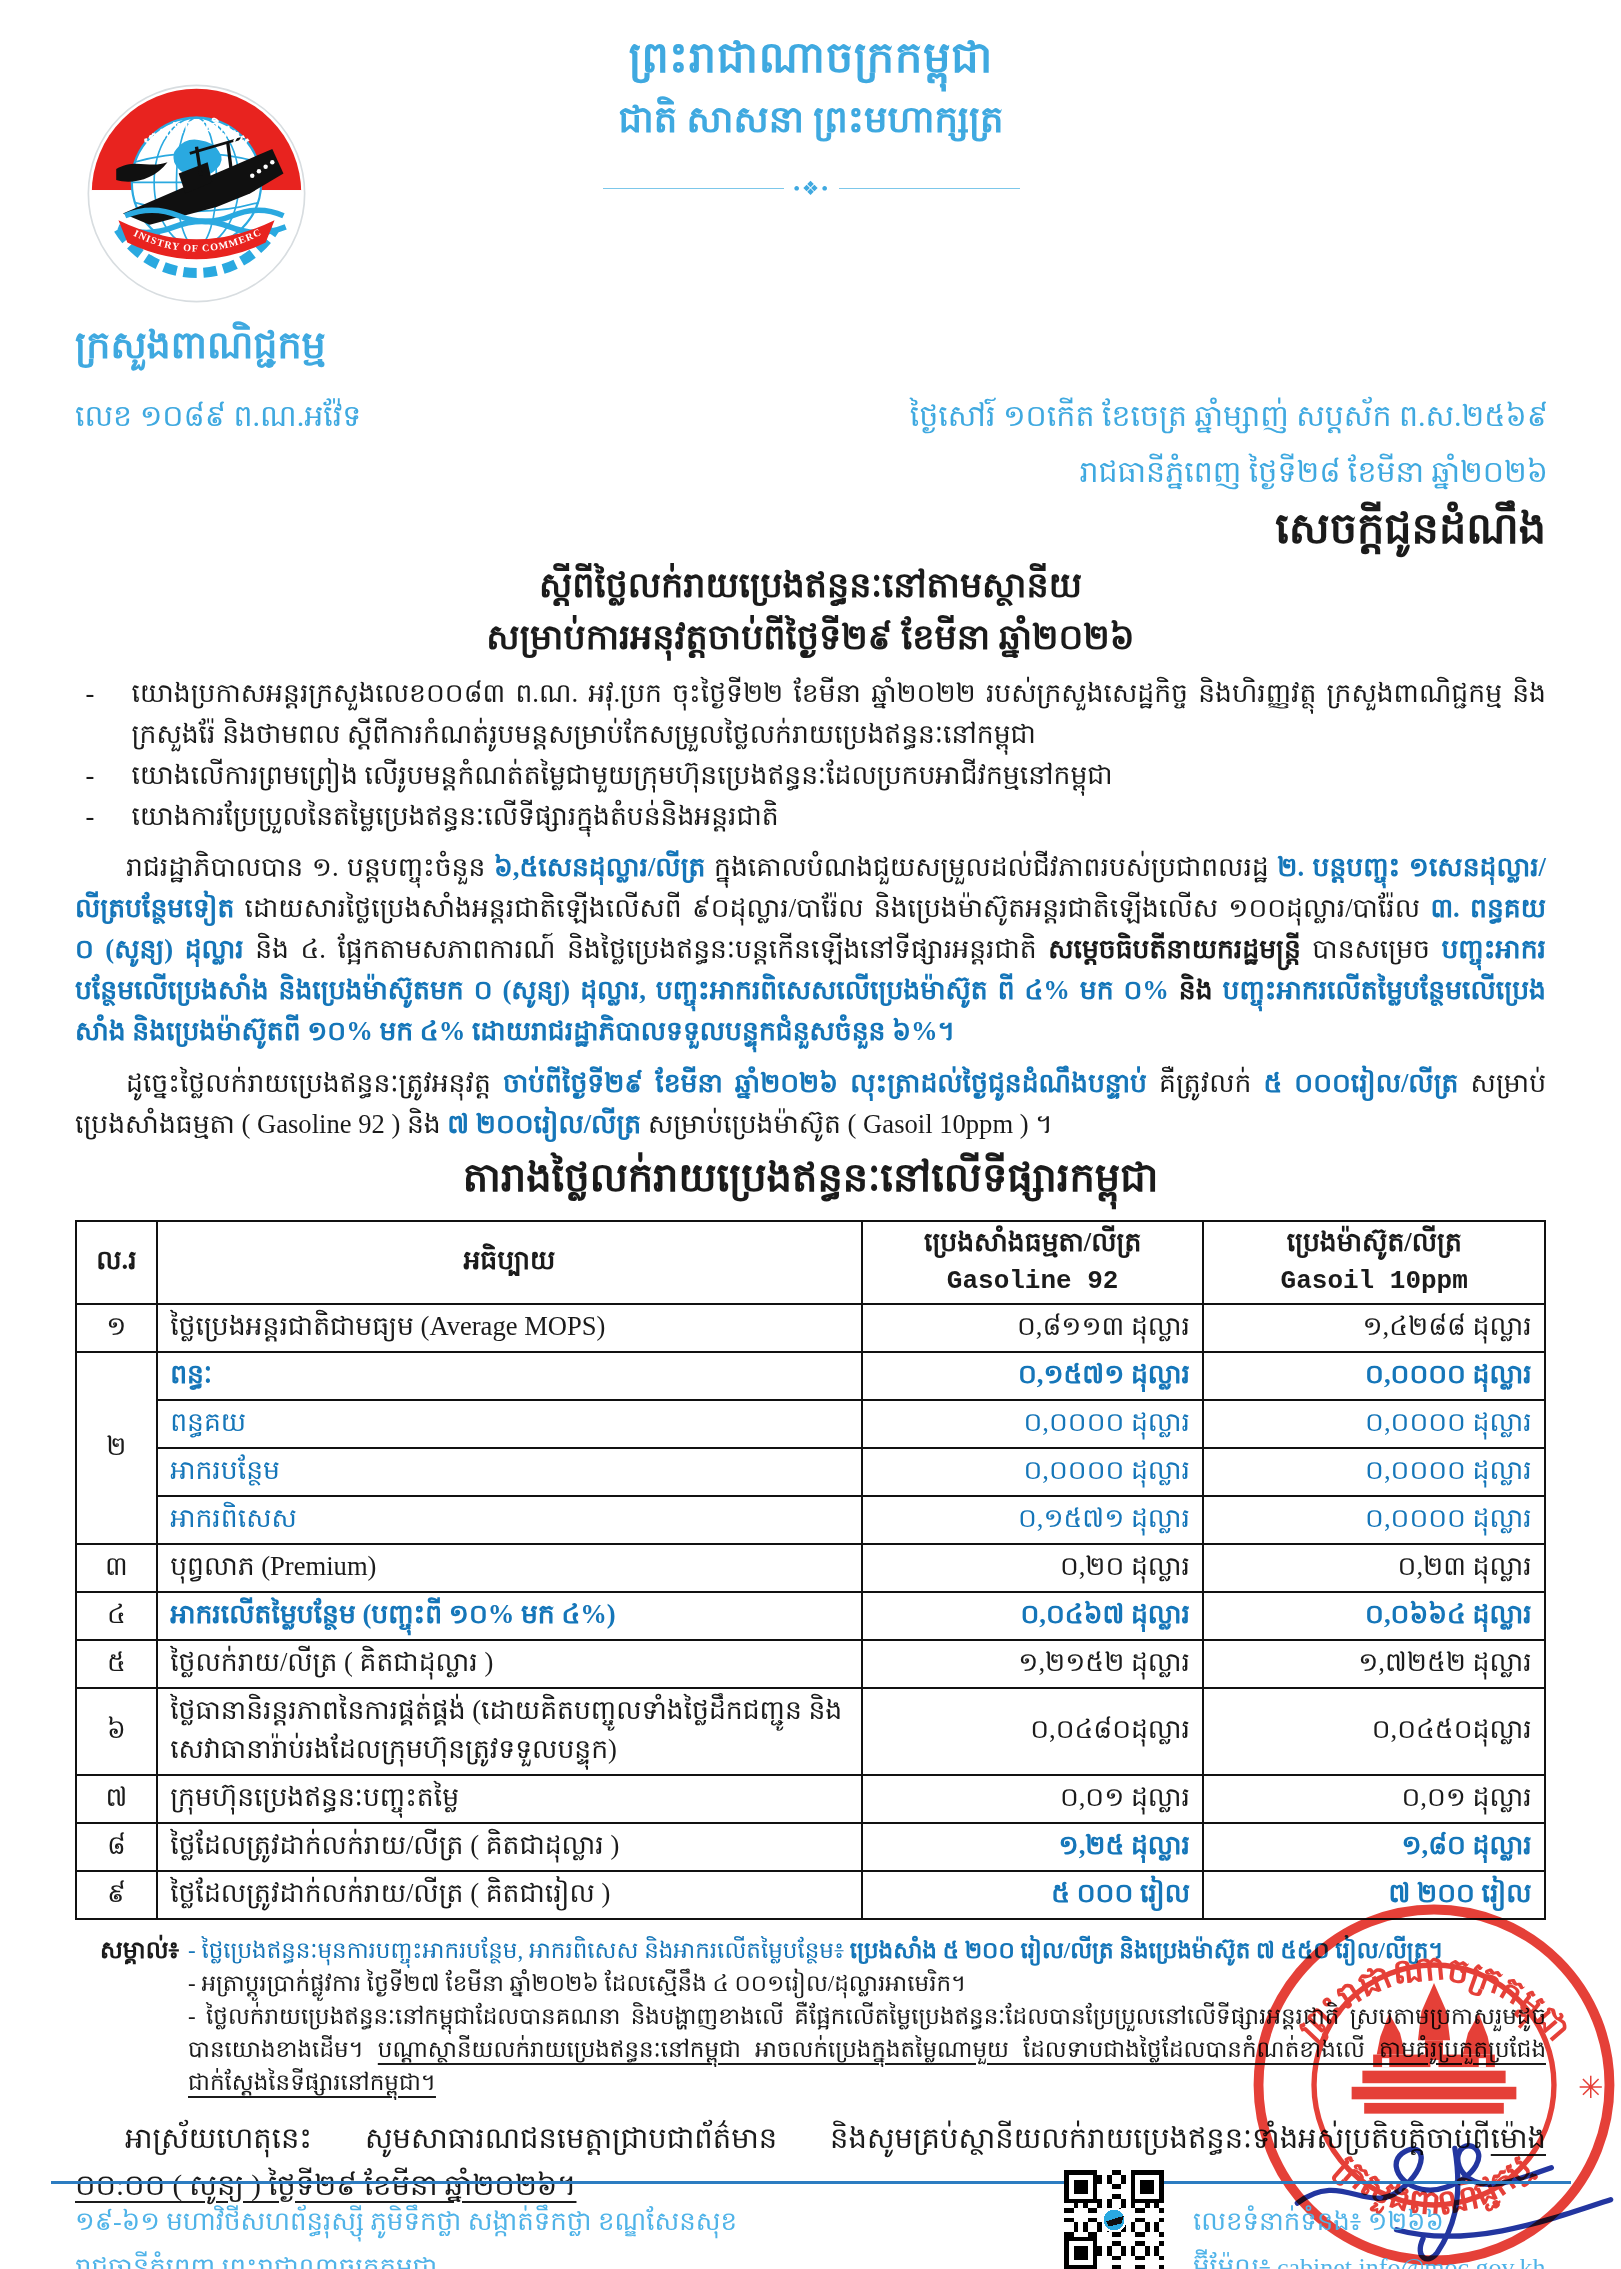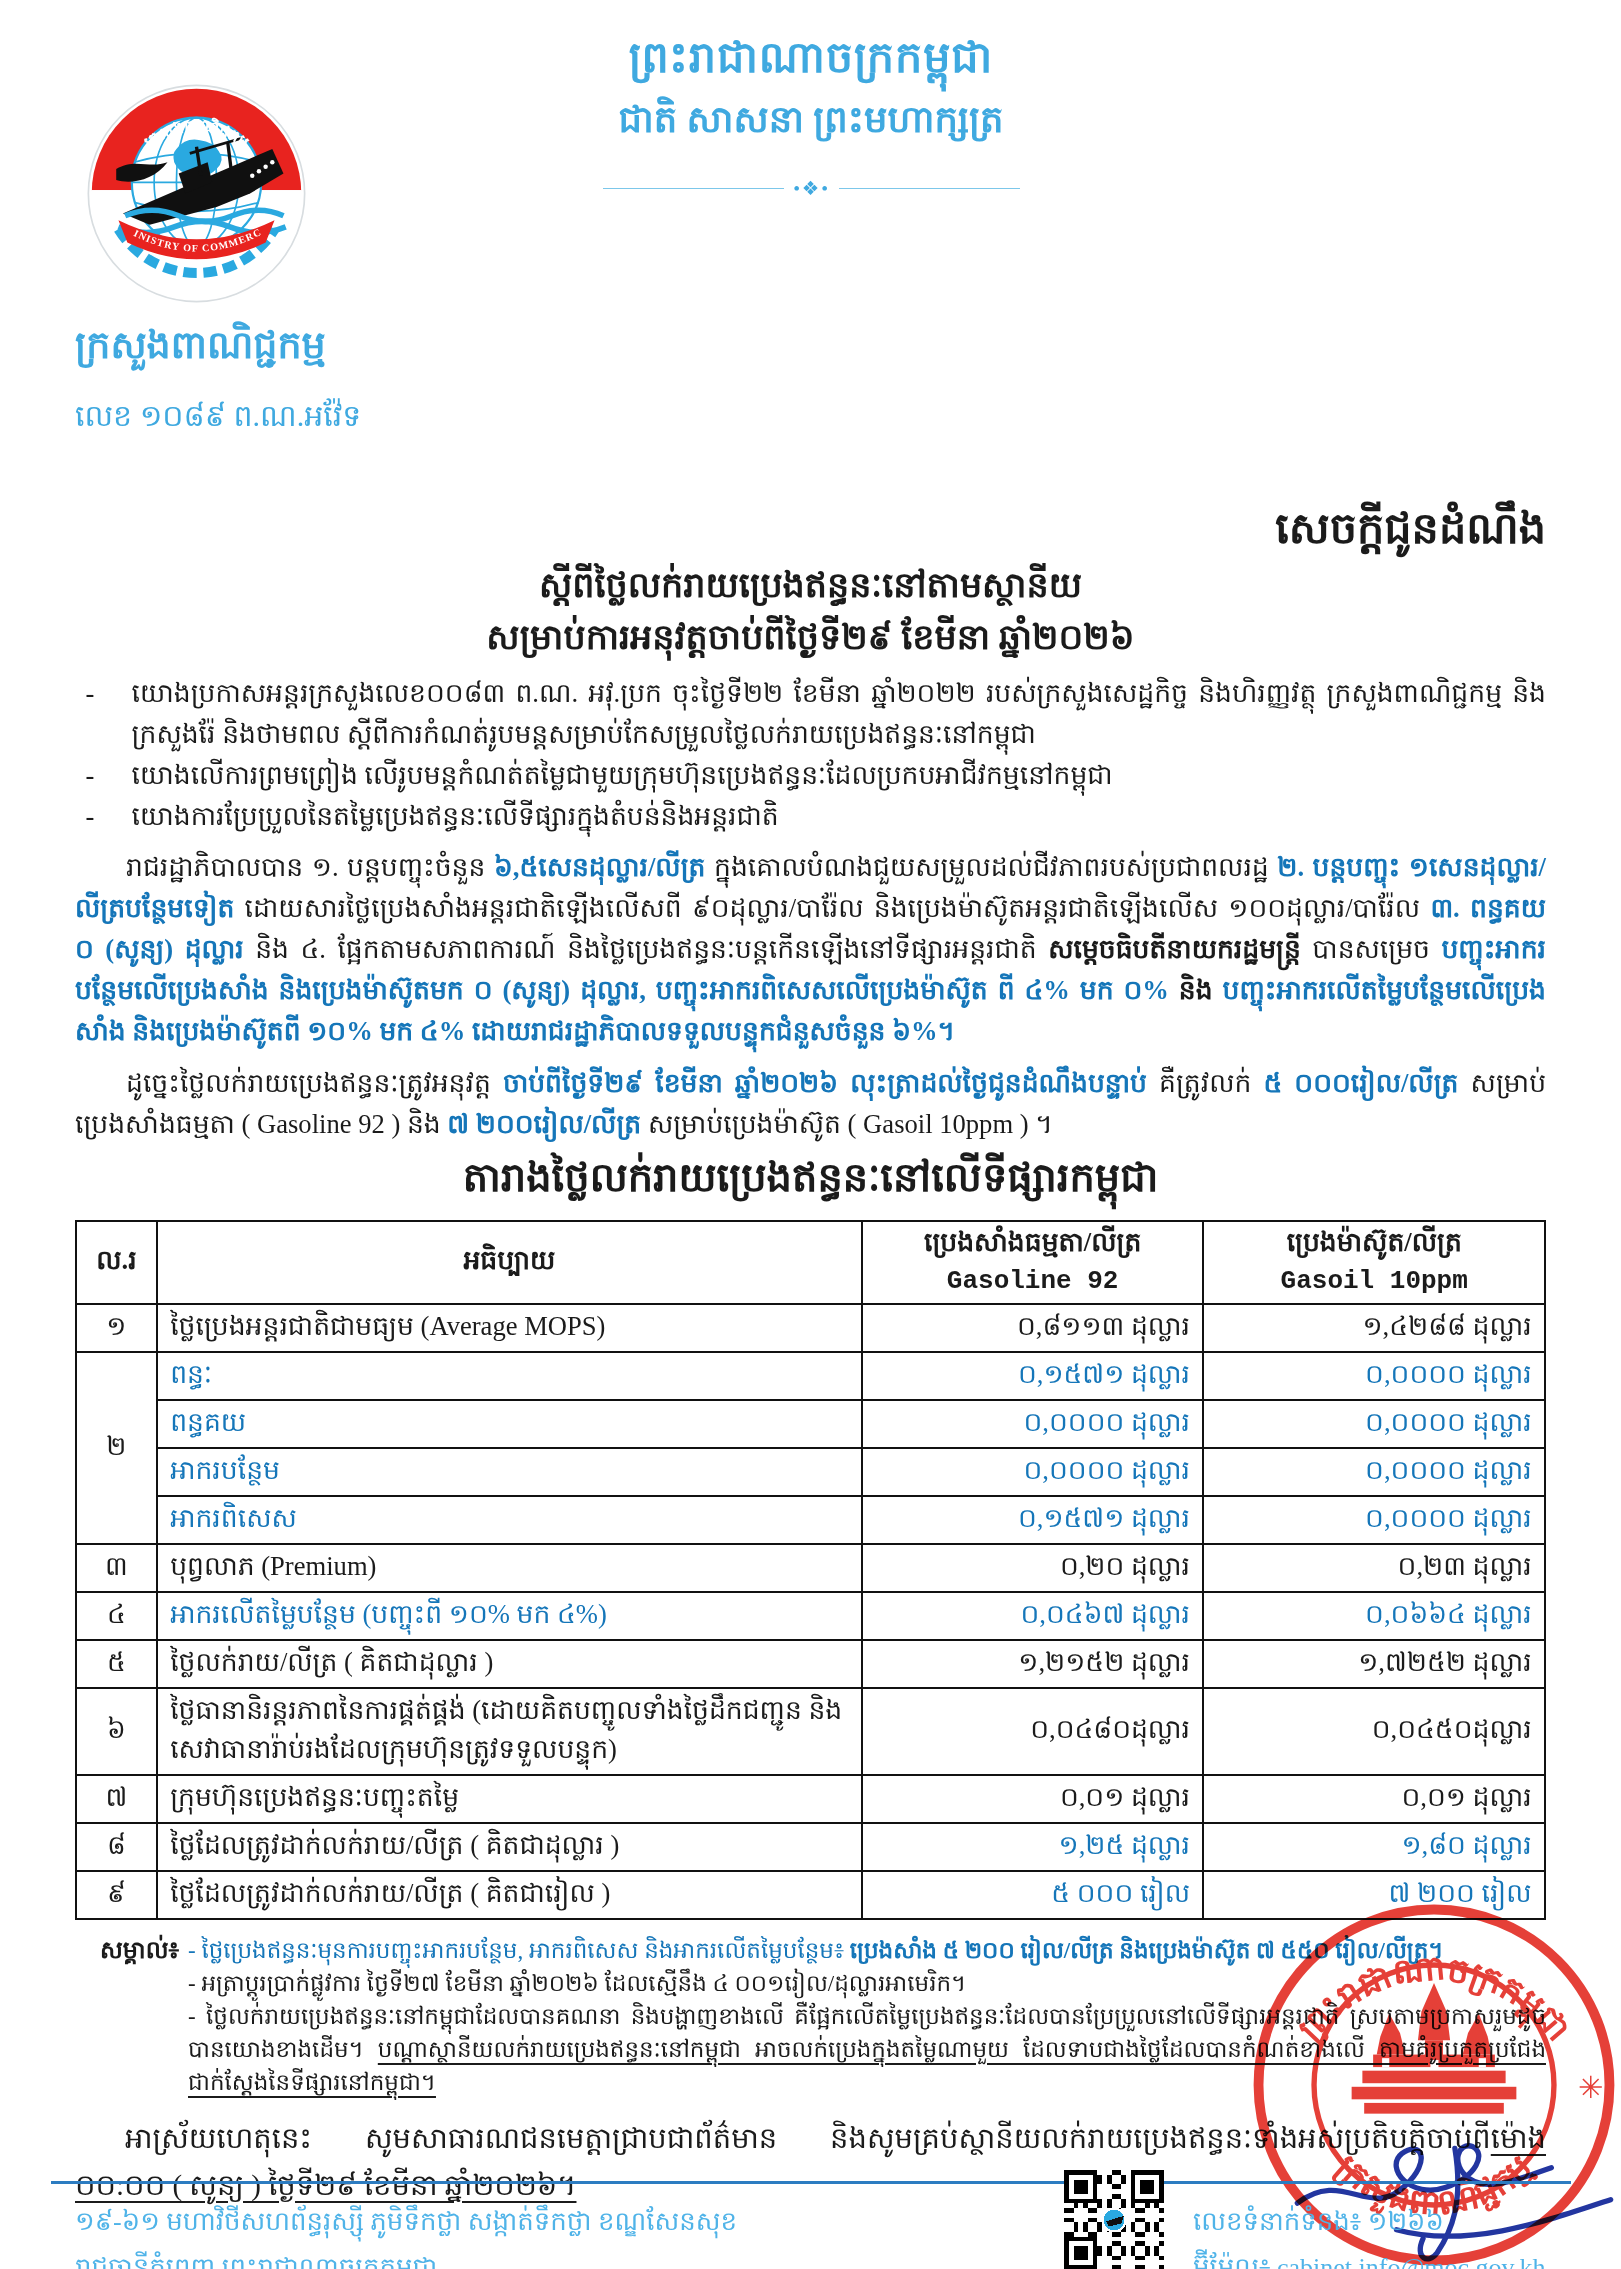--- a/index.html
+++ b/index.html
@@ -36,21 +36,21 @@
   .tbl-title{margin-top:7px;text-align:center;font-size:40px;font-weight:bold;}
   table.price{width:100%;border-collapse:collapse;margin-top:8.9px;font-size:26.6px;}
   table.price td,table.price th{border:2.2px solid #111;padding:3.5px 12.4px;vertical-align:middle;}
   table.price th{font-weight:bold;}
   .col-no{width:5.5%;text-align:center;}
   .col-desc{width:48%;text-align:left;}
   .col-p{width:23.25%;}
   td.val{text-align:right;padding-right:30px;}
   td.desc{padding-left:19.5px;}
   th .en{font-family:Liberation Mono, monospace;font-size:26px;display:block;line-height:1.35;}
-  .c-k{color:#1b1b1b;} .c-b{color:#1576B9;} .c-bb{color:#1576B9;font-weight:normal;}
+  .c-k{color:#1b1b1b;} .c-b{color:#1576B9;} .c-bb{color:#1576B9;font-weight:bold;}
   
   .notes{position:relative;margin-top:14px;font-size:23px;line-height:33px;}
   .notes-label{position:absolute;left:25px;top:0;font-weight:bold;font-size:24px;}
   .notes-body{margin-left:113px;text-align:justify;}
   .closing{margin-top:16px;font-size:29px;line-height:47px;text-align:justify;text-indent:50px;}
   
   .footer-rule{position:absolute;left:51px;right:51px;top:2181px;height:2.7px;background:#2C7CC1;}
   .f-left{position:absolute;left:75px;top:2199px;font-size:26px;color:#4FB3E8;line-height:1.78;}
   .f-right{position:absolute;left:1193px;top:2199px;font-size:26px;color:#4FB3E8;line-height:1.78;}
   .qr{position:absolute;left:1064px;top:2170px;width:100px;height:100px;}
@@ -112,20 +112,24 @@
         <textPath href="#ribbonTxt" startOffset="50%" text-anchor="middle">MINISTRY OF COMMERCE</textPath>
       </text>
       <text font-size="14" font-weight="bold" fill="#ffffff">
         <textPath href="#arcTop" startOffset="50%" text-anchor="middle">ក្រសួងពាណិជ្ជកម្ម</textPath>
       </text>
     </svg>
   </div>
 
   <div class="ministry-name">ក្រសួងពាណិជ្ជកម្ម</div>
   <div class="doc-no">លេខ ១០៨៩ ព.ណ.អវ៉ែទ</div>
+  <div class="dates">
+    <div>ថ្ងៃសៅរ៍ ១០កើត ខែចេត្រ ឆ្នាំម្សាញ់ សប្តស័ក ព.ស.២៥៦៩</div>
+    <div>រាជធានីភ្នំពេញ ថ្ងៃទី២៨ ខែមីនា ឆ្នាំ២០២៦</div>
+  </div>
 
   <div class="content">
     <div class="title1">សេចក្តីជូនដំណឹង</div>
     <div class="title2">ស្តីពីថ្លៃលក់រាយប្រេងឥន្ធនៈនៅតាមស្ថានីយ</div>
     <div class="title2">សម្រាប់ការអនុវត្តចាប់ពីថ្ងៃទី២៩ ខែមីនា ឆ្នាំ២០២៦</div>
 
     <div class="bullets">
       <div class="bullet">
         <span class="dash">-</span>
         <span class="btxt">យោងប្រកាសអន្តរក្រសួងលេខ០០៨៣ ព.ណ. អវុ.ប្រក ចុះថ្ងៃទី២២ ខែមីនា ឆ្នាំ២០២២ របស់ក្រសួងសេដ្ឋកិច្ច និងហិរញ្ញវត្ថុ ក្រសួងពាណិជ្ជកម្ម និងក្រសួងរ៉ែ និងថាមពល ស្តីពីការកំណត់រូបមន្តសម្រាប់កែសម្រួលថ្លៃលក់រាយប្រេងឥន្ធនៈនៅកម្ពុជា</span>

